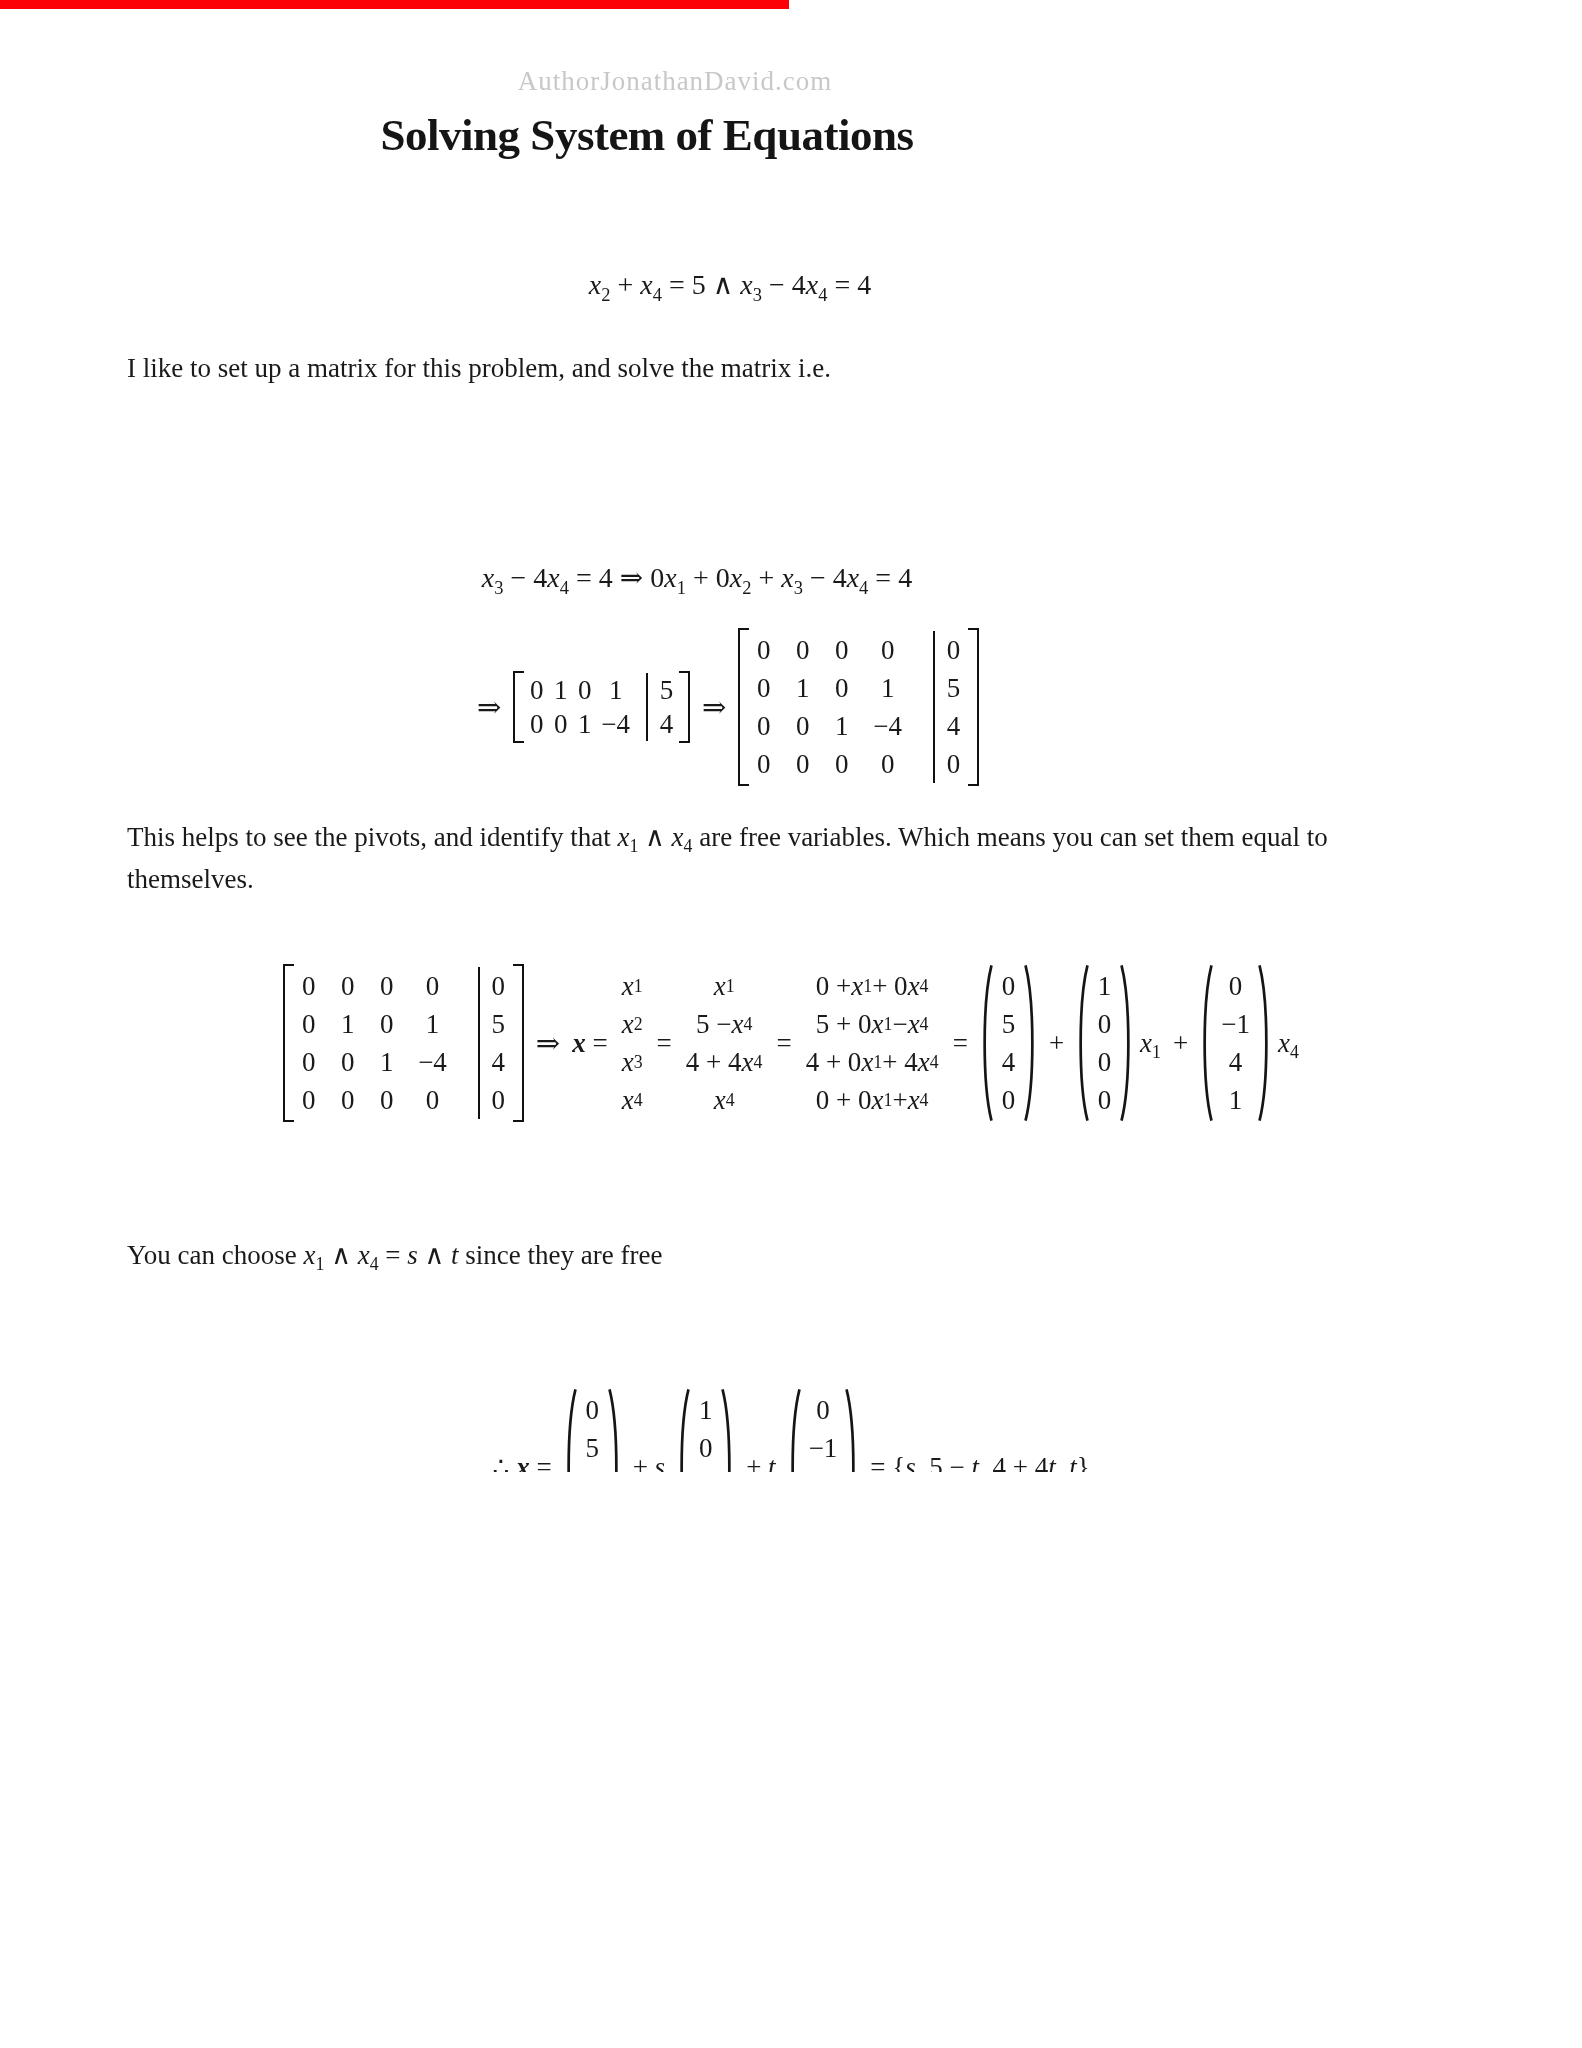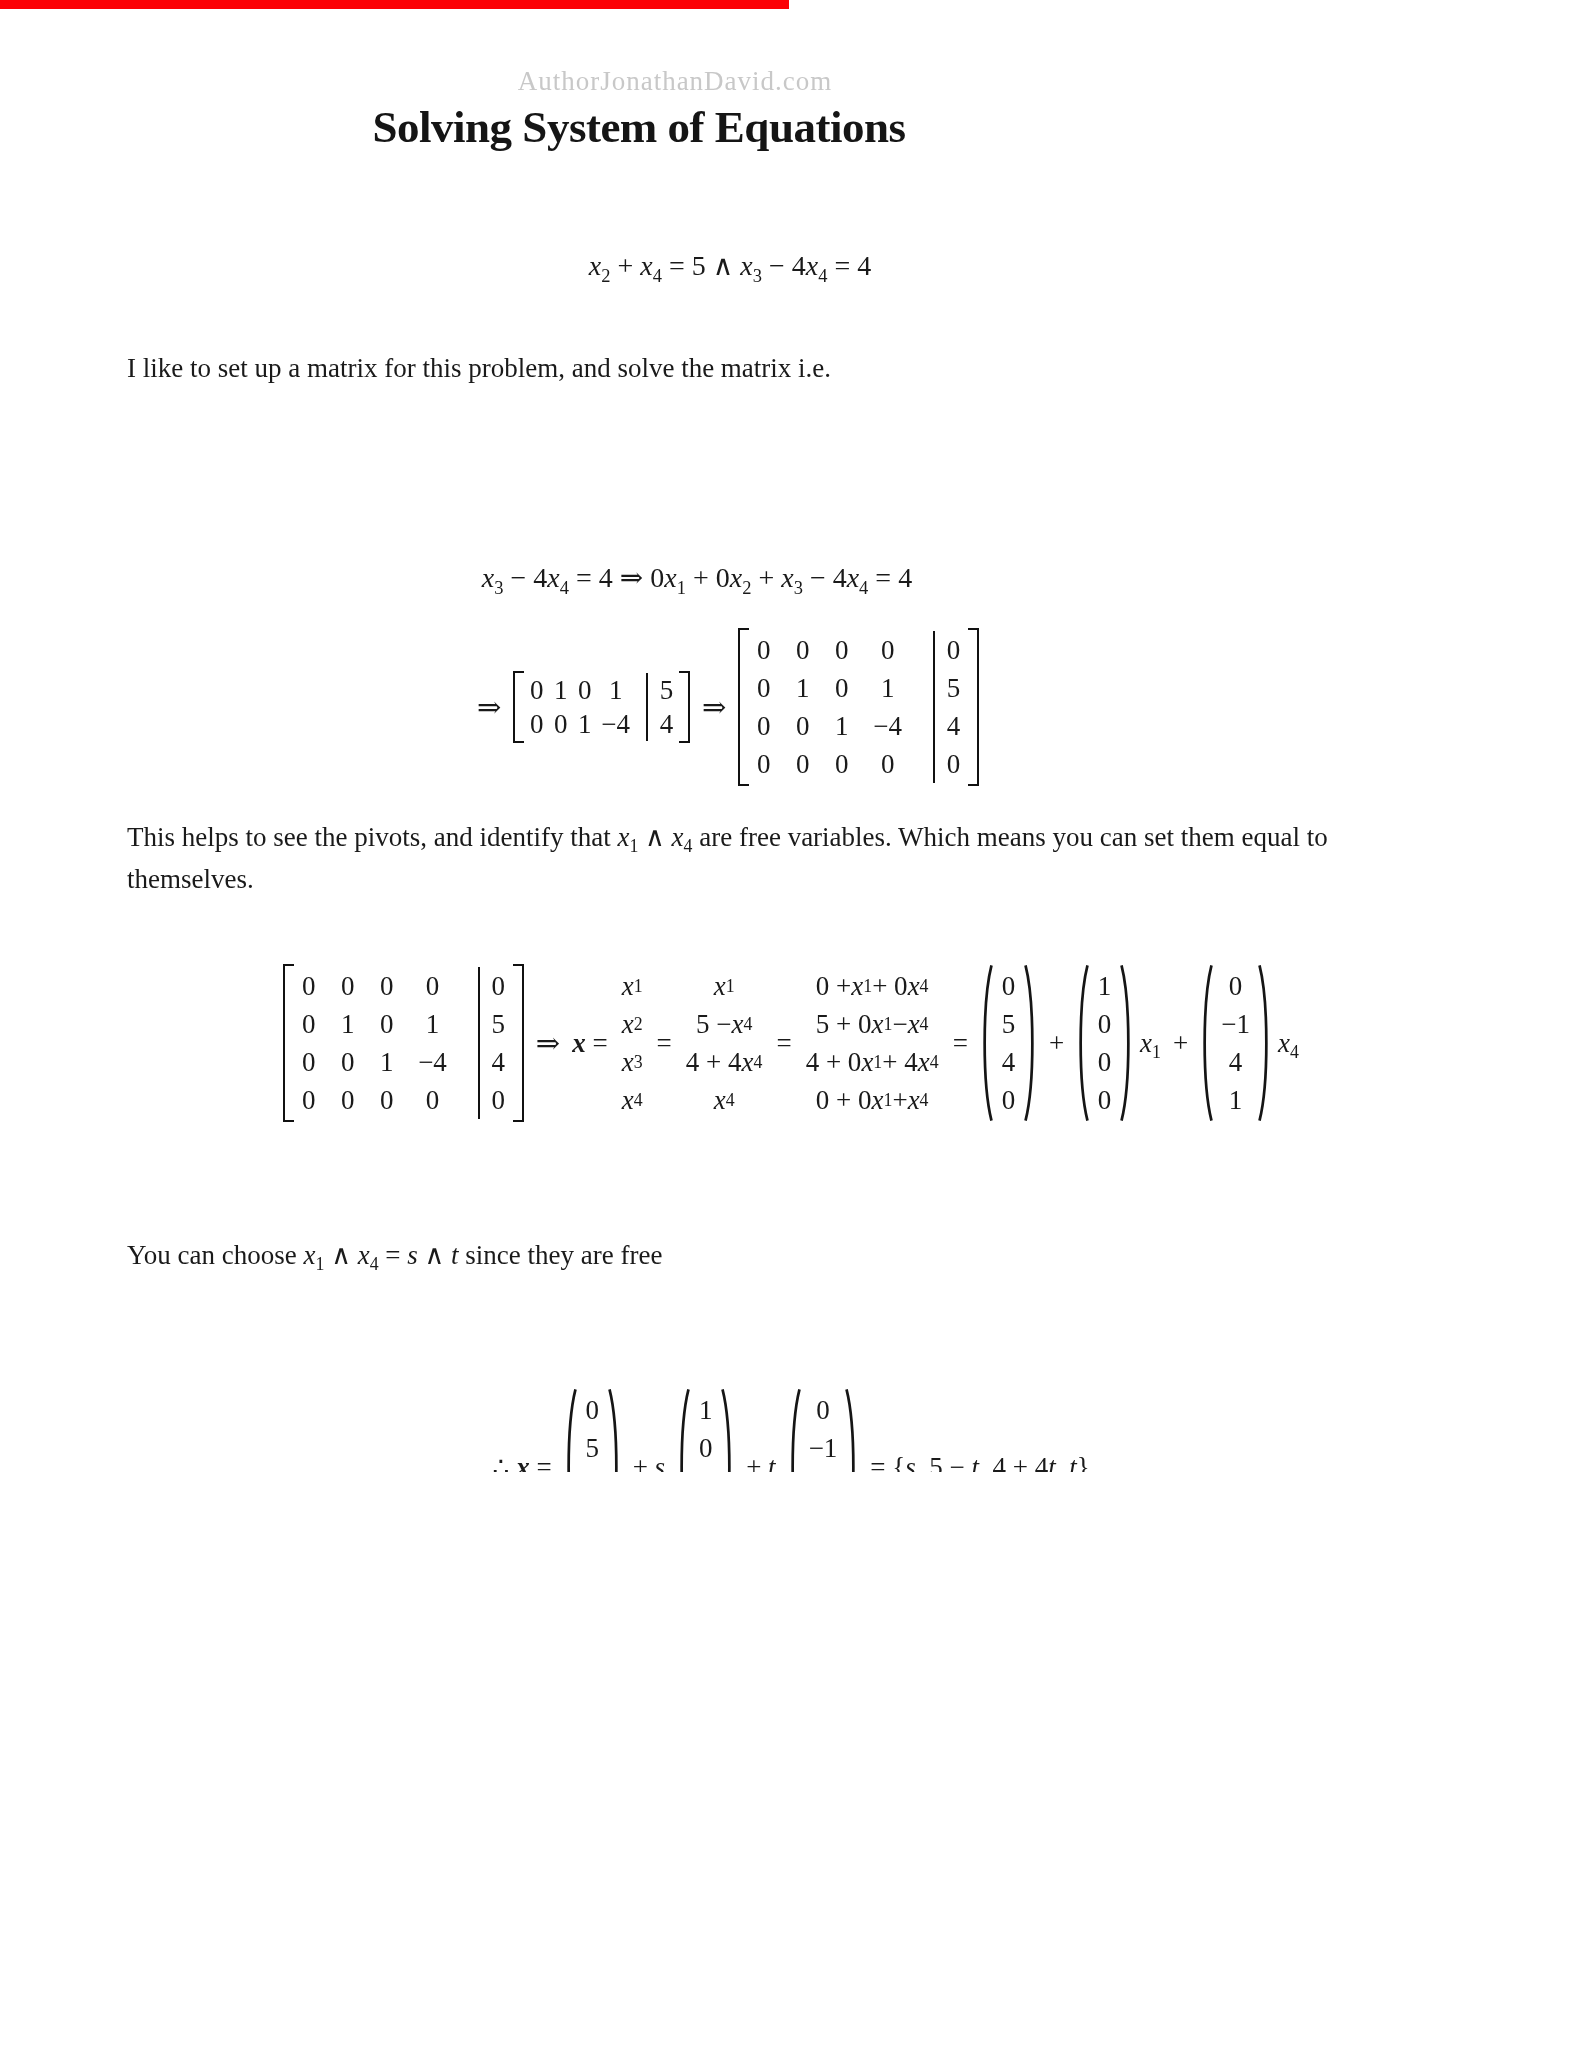--- a/index.html
+++ b/index.html
@@ -2,21 +2,21 @@
 <html><head>
 <meta charset="utf-8">
 <style>
   html,body{margin:0;padding:0;background:#ffffff;}
   .page{position:relative;width:1582px;height:1472px;background:#ffffff;overflow:hidden;
         font-family:"Liberation Serif","DejaVu Serif",serif;color:#1a1a1a;}
   .abs{position:absolute;}
   .center{text-align:center;}
   .progress{height:9px;background:#fc0105;}
   .watermark{font-size:27px;color:#c8c8c8;letter-spacing:1px;}
-  .title{font-size:45px;font-weight:bold;margin:4px;letter-spacing:-0.5px;color:#151515;text-align:center;}
+  .title{font-size:45px;font-weight:bold;margin:12px;letter-spacing:-0.5px;color:#151515;text-align:center;}
   .eq{font-size:28px;}
   .para{font-size:27px;margin:0;line-height:1.56;}
   sub{font-size:66%;line-height:0;}
   .eqline{display:flex;align-items:center;justify-content:center;gap:12px;font-size:27px;}
   .vgroup{display:inline-flex;align-items:center;gap:7px;}
   .op{font-size:29px;}
   .matrix{display:inline-flex;align-items:center;}
   .cells{display:grid;row-gap:0;column-gap:24px;padding:3px 7px;font-size:27px;}
   .cell{min-width:15px;height:38px;display:flex;align-items:center;justify-content:center;}
   .cell.aug{border-left:2.2px solid #111;padding-left:11px;margin-left:7px;}
@@ -35,21 +35,21 @@
 <body>
 
 <div class="page">
 
   <div class="abs progress" style="left: 0px; top: 0px; width: 789px; background: rgb(252, 1, 5);"></div>
 
   <div class="abs center watermark" style="left:0;top:66px;width:1350px;">AuthorJonathanDavid.com</div>
 
   <h1 class="abs center title" style="left:0;top:97px;width:1270px;">Solving System of Equations</h1>
 
-  <div class="abs center eq" style="left:0;top:249px;width:1460px;"><i>x</i><sub>2</sub> + <i>x</i><sub>4</sub> = 5 ∧ <i>x</i><sub>3</sub> − 4<i>x</i><sub>4</sub> = 4</div>
+  <div class="abs center eq" style="left:0;top:268px;width:1460px;"><i>x</i><sub>2</sub> + <i>x</i><sub>4</sub> = 5 ∧ <i>x</i><sub>3</sub> − 4<i>x</i><sub>4</sub> = 4</div>
 
   <p class="abs para" style="left:127px;top:347px;width:1340px;">I like to set up a matrix for this problem, and solve the matrix i.e.</p>
 
 
   <div class="abs center eq" style="left:0;top:561px;width:1394px;"><i>x</i><sub>3</sub> − 4<i>x</i><sub>4</sub> = 4 ⇒ 0<i>x</i><sub>1</sub> + 0<i>x</i><sub>2</sub> + <i>x</i><sub>3</sub> − 4<i>x</i><sub>4</sub> = 4</div>
 
   <div class="abs eqline" style="left:0;top:625px;width:1456px;height:164px;">
     <span class="op">⇒</span>
     <span class="matrix compact">
         <span class="bk bl"></span>

